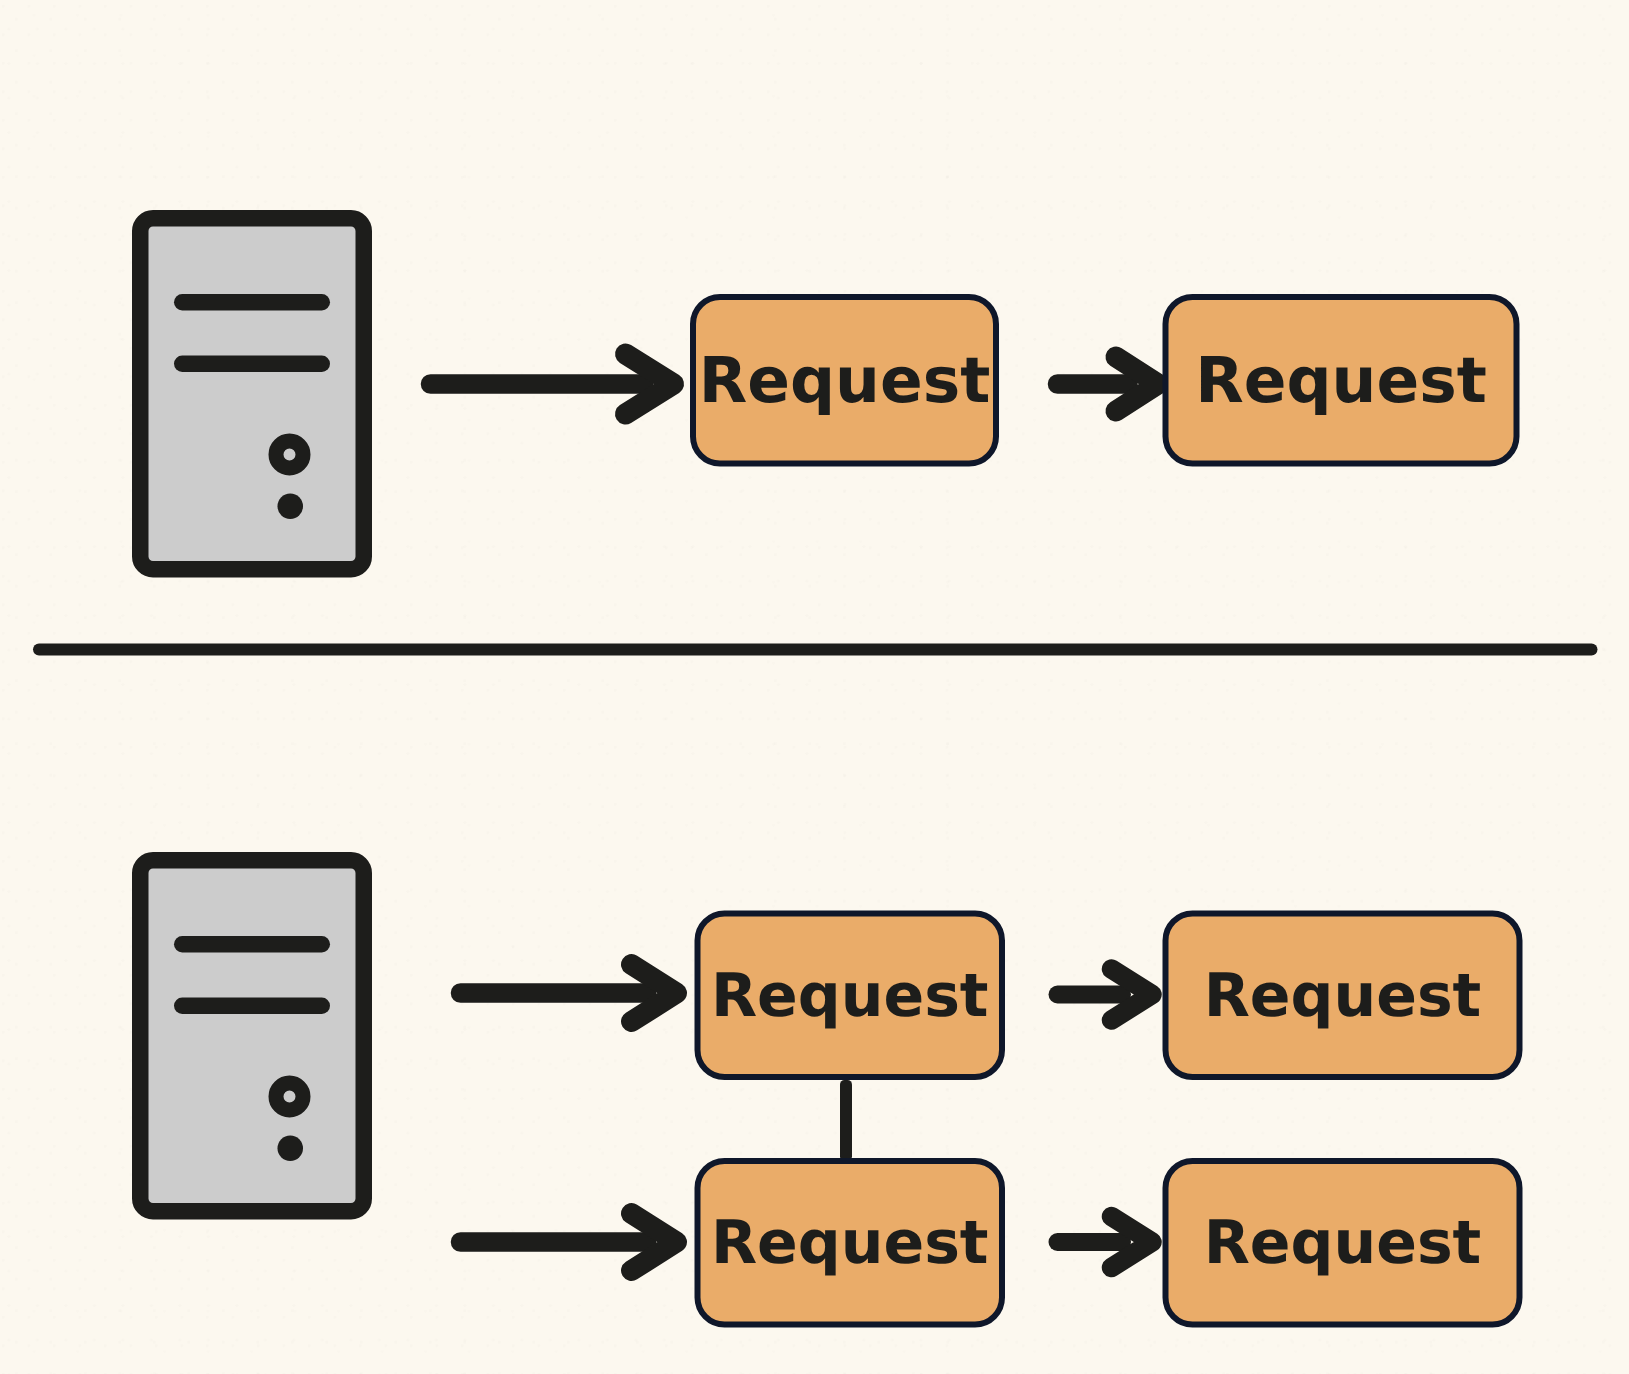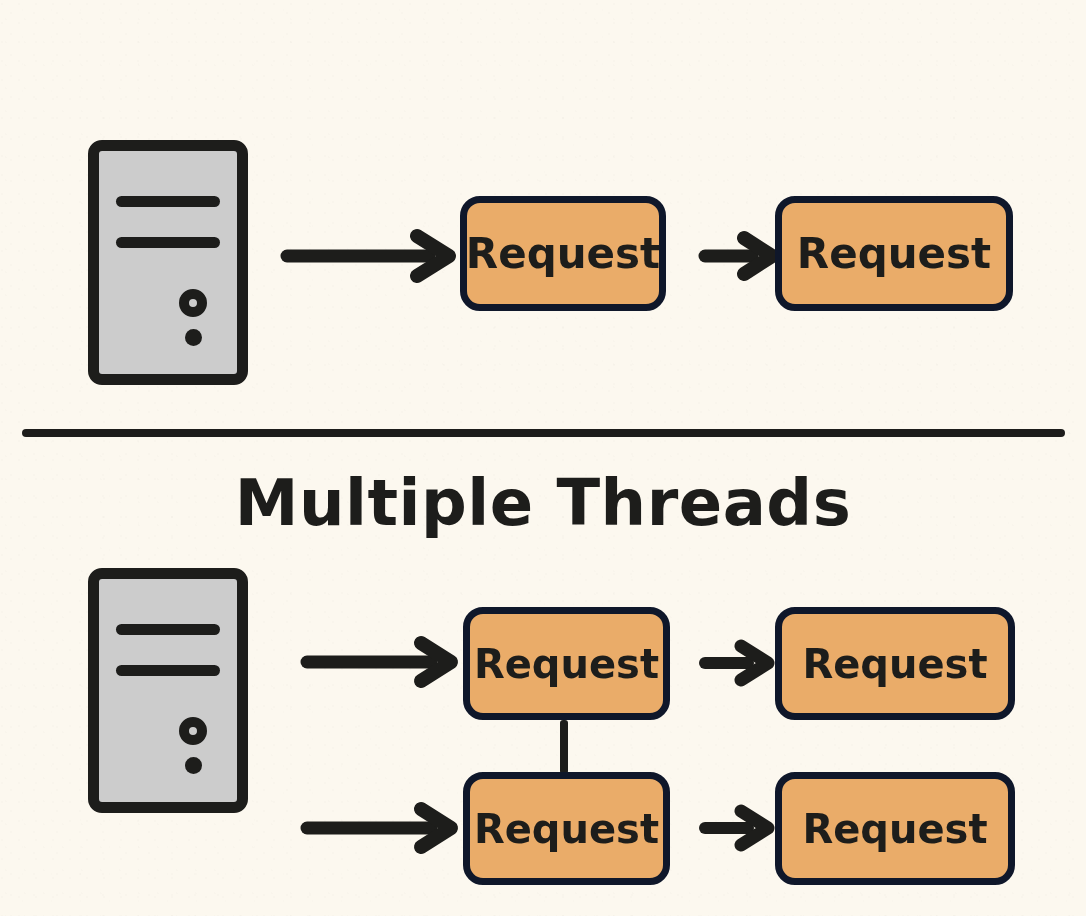--- a/index.html
+++ b/index.html
@@ -82,21 +82,21 @@
     height: 17px;
     border-radius: 50%;
     background: #1d1d1b;
   }
 
   
   .req-box {
     position: absolute;
     box-sizing: border-box;
     background: #eaac69;
-    border: 7px solid #0f172a;
+    border: 4px solid #0f172a;
     border-radius: 20px;
     display: flex;
     align-items: center;
     justify-content: center;
     color: #1d1d1b;
     font-family: "DejaVu Sans", sans-serif;
     font-weight: bold;
   }
 
   
@@ -147,21 +147,20 @@
     <path d="M5 24 L52 24" stroke="#1d1d1b" stroke-width="13" stroke-linecap="round" fill="none"></path>
     <path d="M44 6 L72 24 L44 42" stroke="#1d1d1b" stroke-width="14" stroke-linecap="round" stroke-linejoin="round" fill="none"></path>
   </svg>
 
   <div class="req-box" id="st-box-2" style="left:775px; top:196px; width:238px; height:115px; font-size:42px;">
     <span>Request</span>
   </div>
 
   <div id="divider" style="left:22px; top:429px; width:1043px; height:8px;"></div>
 
-  <div id="title-multi" class="section-title">Multiple Threads</div>
 
   <div class="server" id="server-bottom" style="left:88px; top:568px; width:160px; height:245px;">
     <div class="slot slot-1"></div>
     <div class="slot slot-2"></div>
     <div class="ring"></div>
     <div class="dot"></div>
   </div>
 
   <svg class="arrow" style="left:303px; top:637px;" width="162" height="50" viewBox="0 0 162 50">
     <path d="M4 25 L128 25" stroke="#1d1d1b" stroke-width="13" stroke-linecap="round" fill="none"></path>

